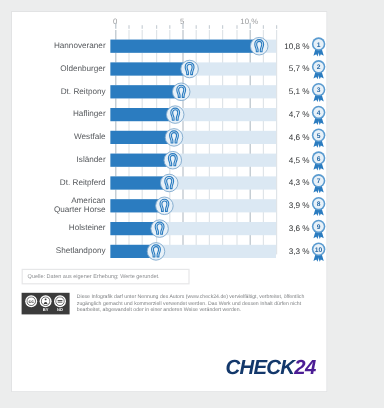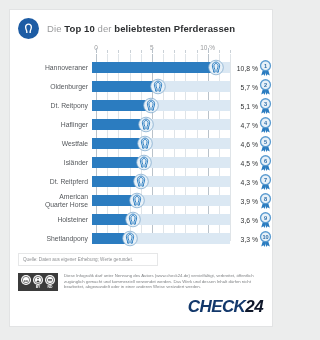--- a/index.html
+++ b/index.html
@@ -160,37 +160,27 @@
   }
   .brand{
     position:absolute;
     right:9px;bottom:9px;
     font-size:17px;
     font-weight:bold;
     font-style:italic;
     letter-spacing:-.6px;
   }
   .brand .c1{color:#13386b;}
-  .brand .c2{color:#0f172a;}
+  .brand .c2{color:#4c1d95;}
 </style>
 </head>
 <body>
 
 <div class="card">
 
-  <div class="header">
-    <div class="logo-badge">
-      <svg width="13" height="13" viewBox="0 0 20 20" aria-hidden="true">
-        <path d="M10 2.2c-3.1 0-5.4 2.3-5.4 5.4 0 2.4 1.1 4.3 1.6 6.2.3 1.1.2 2.1.2 3.1h2.1c0-1.2.1-2.3-.3-3.6-.5-1.7-1.5-3.4-1.5-5.4 0-2 1.4-3.5 3.3-3.5s3.3 1.5 3.3 3.5c0 2-1 3.7-1.5 5.4-.4 1.3-.3 2.4-.3 3.6h2.1c0-1 0-2 .2-3.1.5-1.9 1.6-3.8 1.6-6.2 0-3.1-2.3-5.4-5.4-5.4z" fill="#ffffff"></path>
-      </svg>
-    </div>
-    <div class="title">
-      <span>Die </span><b>Top 10</b><span> der </span><b>beliebtesten Pferderassen</b>
-    </div>
-  </div>
 
   <div class="chart">
 
     <div class="axis-labels" id="axis-labels">
         <span style="left: 86px;">0</span>
         <span style="left: 141.833px;">5</span>
         <span style="left: 197.667px;">10 %</span>
       </div>
     <div class="ticks" id="axis-ticks">
         <i style="left: 0px;"></i>

